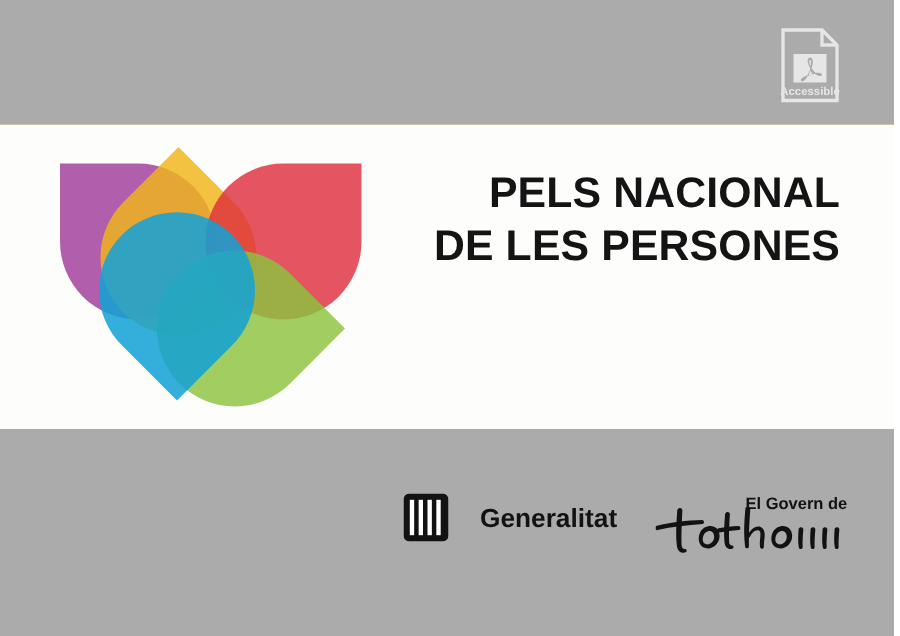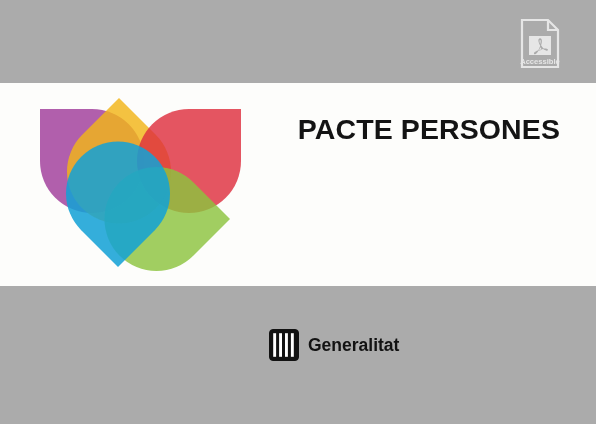--- a/index.html
+++ b/index.html
@@ -83,21 +83,21 @@
     height: 138px;
     background: #ababab;
   }
 
   .gencat-logo {
     position: absolute;
     left: 269px;
     top: 329px;
     display: flex;
     align-items: center;
-    gap: 9px;
+    gap: 21px;
   }
   .gencat-shield { width: 30px; height: 32px; display:block; }
   .gencat-words {
     font-family: "Liberation Sans", sans-serif;
     font-weight: bold;
     font-size: 17.5px;
     line-height: 20px;
     color: #121212;
     white-space: nowrap;
   }
@@ -160,34 +160,89 @@
         <use href="#petal" transform="translate(207,14) rotate(90)" fill="#e0303f" fill-opacity="0.82"></use>
 
         <use href="#petal" transform="translate(196,124) rotate(135)" fill="#8dc63f" fill-opacity="0.82"></use>
 
         <use href="#petal" transform="translate(84,172) rotate(-135)" fill="#13a3da" fill-opacity="0.86"></use>
       </g>
     </svg>
   </div>
 
   <div class="headline">
-    <span class="ln">PACTE PERSONES</span>
+    <span class="ln">PELS NACIONAL</span>
+    <span class="ln">DE LES PERSONES</span>
   </div>
 
   <div class="bottom-band"></div>
 
   <div class="gencat-logo">
     <svg class="gencat-shield" viewBox="0 0 30 32" xmlns="http://www.w3.org/2000/svg" aria-hidden="true">
       <rect x="0.5" y="0.5" width="29" height="31" rx="3.5" ry="3.5" fill="#121212" stroke="#121212" stroke-width="1"></rect>
       <g fill="#ffffff">
         <rect x="4.2" y="4.2" width="2.9" height="23.6"></rect>
         <rect x="10.1" y="4.2" width="2.9" height="23.6"></rect>
         <rect x="16.0" y="4.2" width="2.9" height="23.6"></rect>
         <rect x="21.9" y="4.2" width="2.9" height="23.6"></rect>
       </g>
     </svg>
     <div class="gencat-words">
       <span>Generalitat</span>
     </div>
   </div>
 
+  <div class="tothom-logo">
+    <svg viewBox="0 0 132 48" xmlns="http://www.w3.org/2000/svg" aria-hidden="true">
+
+      <text x="60" y="13" font-family="Liberation Sans, sans-serif" font-size="11" font-weight="bold" fill="#121212">El Govern de</text>
+
+      <g fill="#121212">
+
+        <path d="M1 24.5 c9 -2.4 20 -3.6 30 -3.9 c1.6 -0.05 1.9 2.5 0.3 2.8
+                 c-9.9 0.6 -20.4 1.9 -29.9 4.0 c-1.7 0.35 -2.1 -2.45 -0.4 -2.9 z"></path>
+        <path d="M15.6 12.8 c1.3 -0.5 2.4 0.3 2.3 1.8 c-0.35 7.6 -0.9 15.3 -0.5 22.9
+                 c0.1 1.7 0.9 2.6 2.3 2.5 c1.1 -0.1 1.6 1.8 0.3 2.2
+                 c-3.1 0.95 -5.4 -1.0 -5.8 -4.6 c-0.85 -7.6 -0.2 -15.5 0.3 -23.1
+                 c0.05 -0.9 0.4 -1.45 1.1 -1.7 z"></path>
+
+        <path d="M34.6 25.0 c4.3 -1.2 7.9 1.5 8.1 6.0 c0.2 4.6 -3.4 8.6 -7.8 8.6
+                 c-4.2 0 -6.6 -3.3 -6.0 -7.7 c0.5 -3.6 2.5 -6.1 5.7 -6.9 z
+                 M35.0 28.1 c-2.0 0.6 -3.3 2.4 -3.5 4.8 c-0.25 2.6 1.1 4.2 3.3 4.0
+                 c2.5 -0.25 4.4 -2.6 4.3 -5.3 c-0.1 -2.6 -1.9 -4.2 -4.1 -3.5 z"></path>
+
+        <path d="M47.5 15.5 c1.2 -0.45 2.2 0.35 2.1 1.7 c-0.4 6.0 -0.8 12.2 -0.5 18.2
+                 c0.08 1.6 0.75 2.3 1.9 2.2 c1.1 -0.1 1.5 1.75 0.25 2.15
+                 c-2.8 0.9 -4.9 -0.9 -5.25 -4.3 c-0.6 -6.1 -0.1 -12.5 0.4 -18.5
+                 c0.06 -0.8 0.4 -1.25 1.1 -1.45 z"></path>
+        <path d="M42.0 26.2 c4.3 -1.0 8.9 -1.55 13.3 -1.6 c1.6 -0.02 1.85 2.45 0.25 2.7
+                 c-4.3 0.3 -8.8 0.8 -12.95 1.75 c-1.65 0.38 -2.1 -2.45 -0.6 -2.85 z"></path>
+
+        <path d="M61.0 11.8 c1.25 -0.5 2.3 0.3 2.2 1.75 c-0.6 8.2 -1.1 16.6 -0.9 24.8
+                 c0.04 1.5 -2.3 1.7 -2.55 0.2 c-1.2 -8.5 -0.5 -17.5 0.15 -25.4
+                 c0.07 -0.8 0.42 -1.1 1.1 -1.35 z"></path>
+        <path d="M62.0 29.9 c1.8 -3.6 5.3 -5.8 8.1 -4.6 c2.5 1.05 2.9 4.0 2.6 7.0
+                 c-0.2 2.1 -0.55 4.2 -0.45 6.3 c0.06 1.45 -2.2 1.7 -2.5 0.25
+                 c-0.5 -2.4 -0.05 -5.0 0.15 -7.4 c0.2 -2.3 -0.2 -3.6 -1.4 -3.9
+                 c-1.9 -0.5 -4.2 1.6 -5.4 4.1 c-0.7 1.45 -2.4 0.55 -1.1 -1.75 z"></path>
+
+        <path d="M83.0 25.0 c4.3 -1.2 7.9 1.5 8.1 6.0 c0.2 4.6 -3.4 8.6 -7.8 8.6
+                 c-4.2 0 -6.6 -3.3 -6.0 -7.7 c0.5 -3.6 2.5 -6.1 5.7 -6.9 z
+                 M83.4 28.1 c-2.0 0.6 -3.3 2.4 -3.5 4.8 c-0.25 2.6 1.1 4.2 3.3 4.0
+                 c2.5 -0.25 4.4 -2.6 4.3 -5.3 c-0.1 -2.6 -1.9 -4.2 -4.1 -3.5 z"></path>
+
+        <path d="M96.4 25.6 c1.25 -0.45 2.25 0.35 2.15 1.75 c-0.35 3.8 -0.6 7.7 -0.45 11.5
+                 c0.05 1.5 -2.25 1.7 -2.55 0.2 c-0.75 -4.1 -0.4 -8.5 -0.15 -12.2
+                 c0.05 -0.75 0.35 -1.05 1.0 -1.25 z"></path>
+        <path d="M104.4 25.6 c1.25 -0.45 2.25 0.35 2.15 1.75 c-0.35 3.8 -0.6 7.7 -0.45 11.5
+                 c0.05 1.5 -2.25 1.7 -2.55 0.2 c-0.75 -4.1 -0.4 -8.5 -0.15 -12.2
+                 c0.05 -0.75 0.35 -1.05 1.0 -1.25 z"></path>
+        <path d="M112.4 25.6 c1.25 -0.45 2.25 0.35 2.15 1.75 c-0.35 3.8 -0.6 7.7 -0.45 11.5
+                 c0.05 1.5 -2.25 1.7 -2.55 0.2 c-0.75 -4.1 -0.4 -8.5 -0.15 -12.2
+                 c0.05 -0.75 0.35 -1.05 1.0 -1.25 z"></path>
+        <path d="M120.4 25.6 c1.25 -0.45 2.25 0.35 2.15 1.75 c-0.35 3.8 -0.6 7.7 -0.45 11.5
+                 c0.05 1.5 -2.25 1.7 -2.55 0.2 c-0.75 -4.1 -0.4 -8.5 -0.15 -12.2
+                 c0.05 -0.75 0.35 -1.05 1.0 -1.25 z"></path>
+      </g>
+    </svg>
+  </div>
 
 </div>
 
 </body></html>

